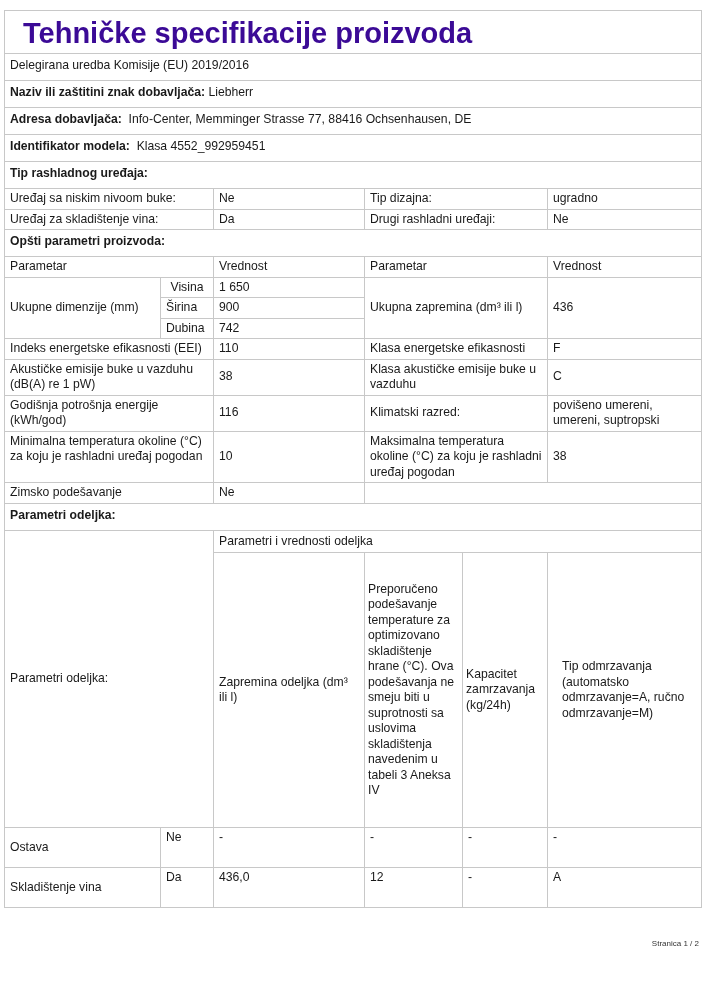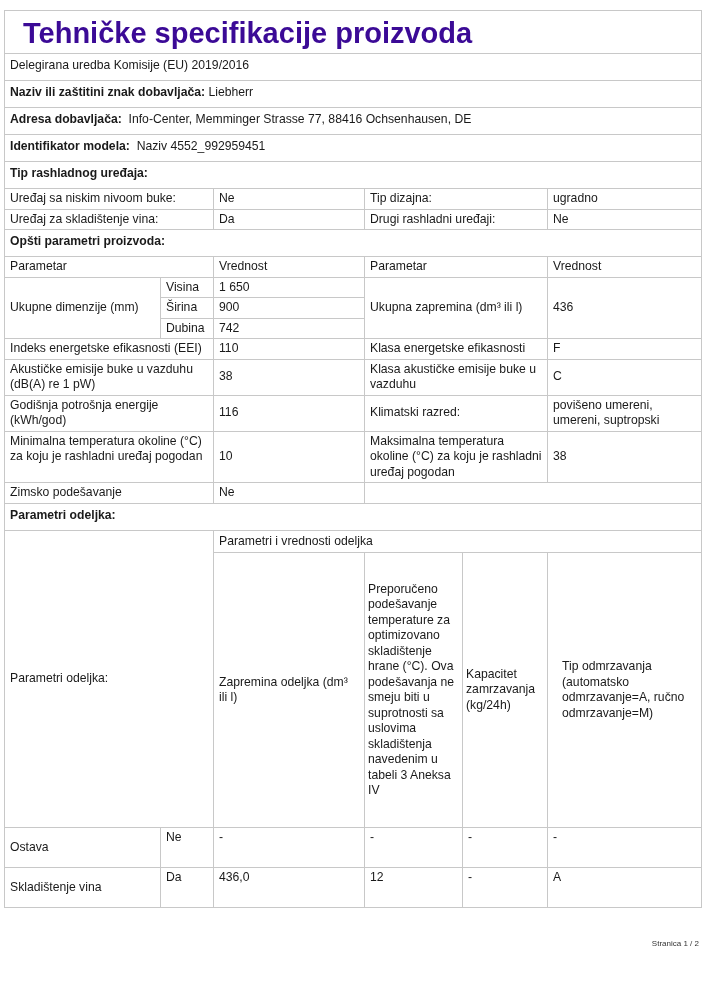--- a/index.html
+++ b/index.html
@@ -35,21 +35,21 @@
     <tr class="row-line">
       <td colspan="5">Delegirana uredba Komisije (EU) 2019/2016</td>
     </tr>
     <tr class="row-line">
       <td colspan="5"><span class="bold">Naziv ili zaštitini znak dobavljača:</span> <span>Liebherr</span></td>
     </tr>
     <tr class="row-line">
       <td colspan="5"><span class="bold">Adresa dobavljača:</span>&nbsp; <span>Info-Center, Memminger Strasse 77, 88416 Ochsenhausen, DE</span></td>
     </tr>
     <tr class="row-line">
-      <td colspan="5"><span class="bold">Identifikator  modela:</span>&nbsp; <span>Naziv 4552_992959451</span></td>
+      <td colspan="5"><span class="bold">Identifikator  modela:</span>&nbsp; <span>Klasa 4552_992959451</span></td>
     </tr>
     <tr class="row-line">
       <td colspan="5" class="bold">Tip rashladnog uređaja:</td>
     </tr>
     <tr>
       <td colspan="2">Uređaj sa niskim nivoom buke:</td>
       <td>Ne</td>
       <td>Tip dizajna:</td>
       <td>ugradno</td>
     </tr>
@@ -63,21 +63,21 @@
       <td colspan="5" class="bold">Opšti parametri proizvoda:</td>
     </tr>
     <tr>
       <td colspan="2">Parametar</td>
       <td>Vrednost</td>
       <td>Parametar</td>
       <td>Vrednost</td>
     </tr>
     <tr>
       <td rowspan="3" class="middle">Ukupne dimenzije (mm)</td>
-      <td style="text-align:left">Visina</td>
+      <td style="text-align:center">Visina</td>
       <td>1 650</td>
       <td rowspan="3" class="middle">Ukupna zapremina (dm³ ili l)</td>
       <td rowspan="3" class="middle">436</td>
     </tr>
     <tr>
       <td>Širina</td>
       <td>900</td>
     </tr>
     <tr>
       <td>Dubina</td>

